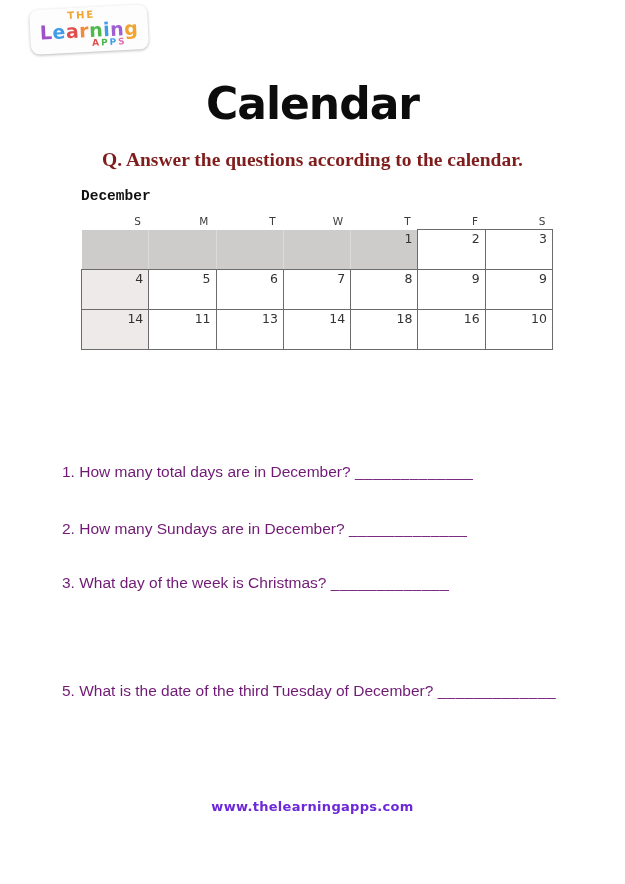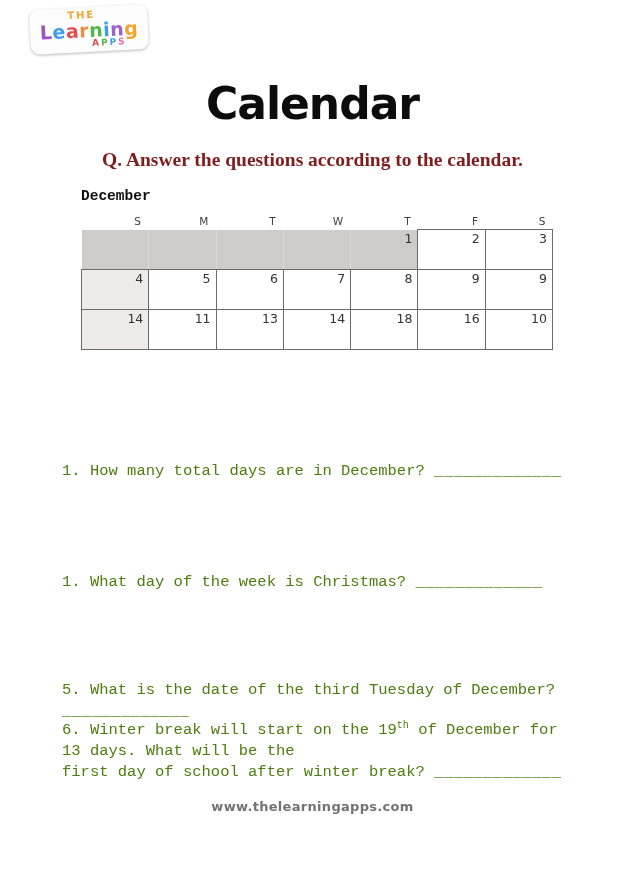--- a/index.html
+++ b/index.html
@@ -124,45 +124,45 @@
     border-bottom: 1px solid #6b6b6b;
   }
   td.c-gray-first { border-left: none; }
   td.c-gray-last  { border-right: 1px solid #6b6b6b; }
 
   
   .question {
     position: absolute;
     left: 62px;
     width: 508px;
-    font-family: Liberation Mono, monospace;
+    font-family: Liberation Sans, sans-serif;
     font-size: 15.5px;
     line-height: 21px;
-    color: #4d7c0f;
+    color: #701a75;
   }
   .q1 { top: 461px; }
   .q2 { top: 518px; }
   .q3 { top: 572px; }
   .q4 { top: 625px; }
   .q5 { top: 680px; }
   .q6 { top: 720px; }
   .blank { letter-spacing: 0.5px; }
   sup.ord { font-size: 10px; vertical-align: super; line-height: 0; }
 
   
   .footer {
     position: absolute;
     top: 799px;
     left: 0; right: 0;
     text-align: center;
     font-family: "DejaVu Sans", sans-serif;
     font-weight: bold;
     font-size: 13px;
     letter-spacing: 0.3px;
-    color: #737373;
+    color: #6d28d9;
   }
 </style>
 </head>
 <body>
 
 <div class="page">
 
   <div class="logo">
     <div class="logo-the" style="color: rgb(240, 166, 46);">THE</div>
     <div class="logo-learning"><span style="color: rgb(157, 80, 200);">L</span><span style="color: rgb(63, 156, 232);">e</span><span style="color: rgb(224, 79, 79);">a</span><span style="color: rgb(240, 138, 60);">r</span><span style="color: rgb(78, 184, 76);">n</span><span style="color: rgb(63, 156, 232);">i</span><span style="color: rgb(160, 95, 208);">n</span><span style="color: rgb(242, 164, 49);">g</span></div>
@@ -211,23 +211,23 @@
         <td class="c-norm">18</td>
         <td class="c-norm">16</td>
         <td class="c-norm">10</td>
       </tr>
     </tbody>
       </table>
   </div>
 
   <div class="question q1"><span>1. How many total days are in December? </span><span class="blank">_____________</span></div>
 
-
-  <div class="question q3"><span>1. What day of the week is Christmas? </span><span class="blank">_____________</span></div>
+  <div class="question q2"><span>2. How many Sundays are in December? </span><span class="blank">_____________</span></div>
+
+  <div class="question q3"><span>3. What day of the week is Christmas? </span><span class="blank">_____________</span></div>
 
 
   <div class="question q5"><span>5. What is the date of the third Tuesday of December? </span><span class="blank">_____________</span></div>
 
-  <div class="question q6"><span>6. Winter break will start on the 19</span><sup class="ord">th</sup><span> of December for 13 days. What will be the</span><br><span>first day of school after winter break? </span><span class="blank">_____________</span></div>
 
   <div class="footer">www.thelearningapps.com</div>
 
 </div>
 
 </body></html>

